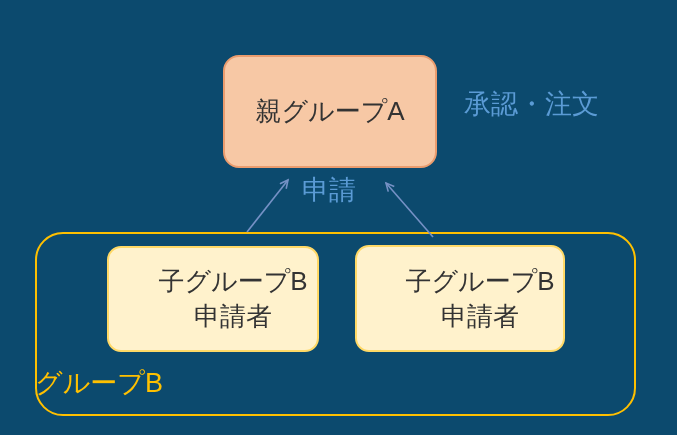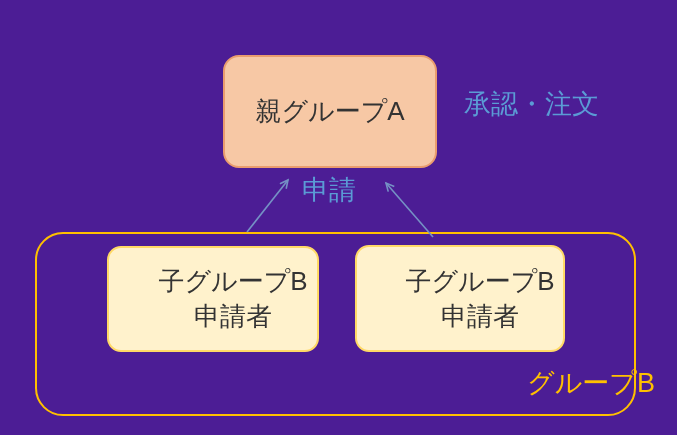--- a/index.html
+++ b/index.html
@@ -5,21 +5,21 @@
   html, body {
     margin: 0;
     padding: 0;
     background: #ffffff;
     font-family: "Liberation Sans", "DejaVu Sans", sans-serif;
   }
   .canvas {
     position: relative;
     width: 677px;
     height: 435px;
-    background: #4c1d95;
+    background: #0c4a6e;
     overflow: hidden;
   }
   .box {
     position: absolute;
     box-sizing: border-box;
     display: flex;
     flex-direction: column;
     align-items: center;
     justify-content: center;
     text-align: center;
@@ -56,23 +56,22 @@
     font-size: 27px;
     line-height: 30px;
     white-space: nowrap;
   }
   .label.blue { color: var(--blue-label, #5B9BD5); }
   .label.approve { left: 464px; top: 89px; }
   .label.request { left: 302px; top: 175px; }
   .label.group-label {
     left: 35px; top: 368px;
     width: 601px;
-    text-align: right;
+    text-align: left;
     color: var(--group-label-color, #FFC000);
-    margin-left: 19px;
   }
   .arrows {
     position: absolute;
     left: 0; top: 0;
     pointer-events: none;
   }
   .arrow-stroke {
     stroke: var(--arrow, #7591C5);
     stroke-width: 1.6;
     fill: none;

